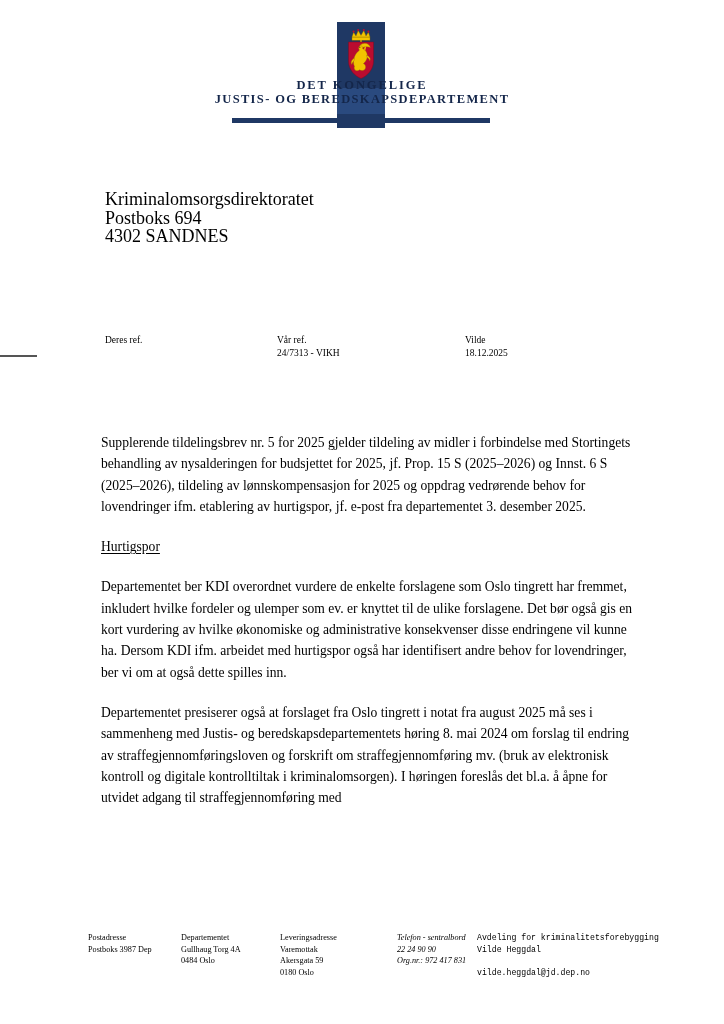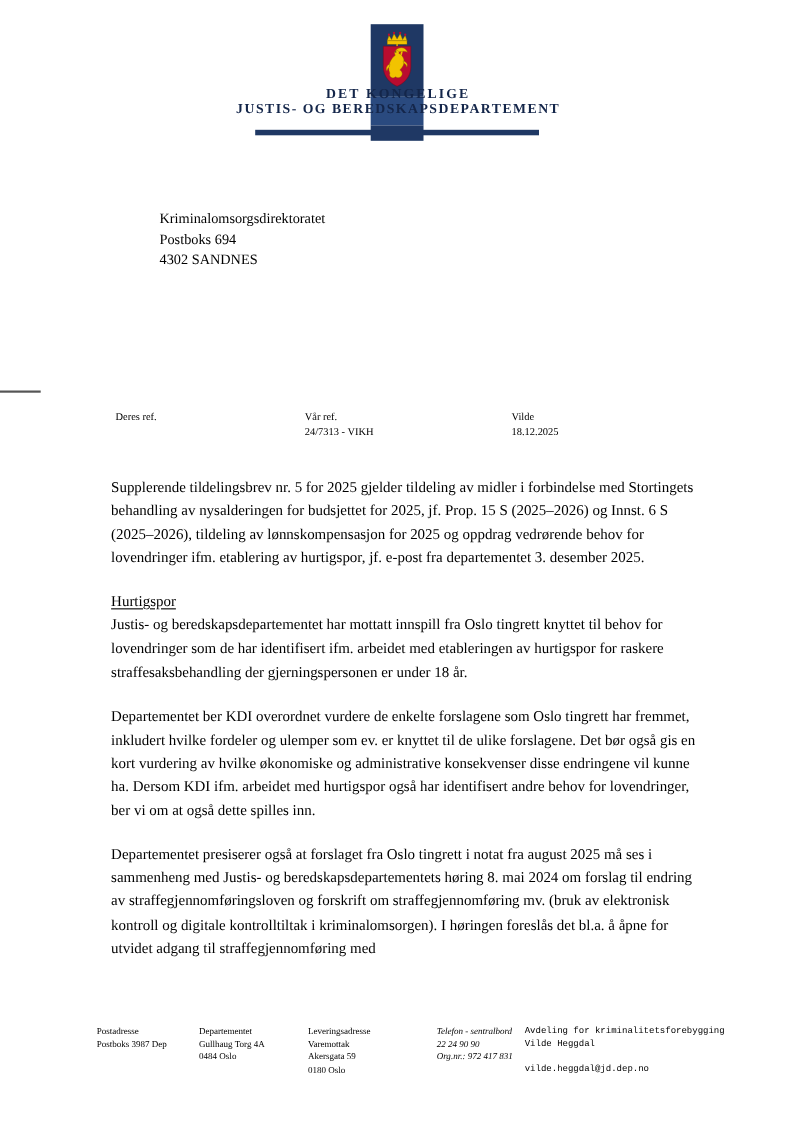--- a/index.html
+++ b/index.html
@@ -111,38 +111,36 @@
     width: 37px;
     height: 2px;
     background: #555555;
   }
 
   
   .recipient {
     position: absolute;
     left: 105px;
     top: 190px;
-    font-size: 13px;
+    font-size: 18px;
     line-height: 18.5px;
-    margin-left: 40px;
   }
 
   
   .refrow {
     position: absolute;
     left: 105px;
     top: 334px;
     width: 520px;
     font-size: 9.5px;
     line-height: 13px;
   }
   .refcol {
     position: absolute;
     top: 0;
-    margin-top: 40px;
   }
   .refcol.c1 { left: 0px; }
   .refcol.c2 { left: 172px; }
   .refcol.c3 { left: 360px; }
   .ref-label { white-space: nowrap; }
   .ref-value { white-space: nowrap; }
 
   
   .body-text {
     position: absolute;
@@ -265,21 +263,20 @@
     </div>
     <div class="refcol c3">
       <div class="ref-label">Vilde</div>
       <div class="ref-value">18.12.2025</div>
     </div>
   </div>
 
   <div class="body-text">
     <p class="para">Supplerende tildelingsbrev nr. 5 for 2025 gjelder tildeling av midler i forbindelse med Stortingets behandling av nysalderingen for budsjettet for 2025, jf. Prop. 15 S (2025–2026) og Innst. 6 S (2025–2026), tildeling av lønnskompensasjon for 2025 og oppdrag vedrørende behov for lovendringer ifm. etablering av hurtigspor, jf. e-post fra departementet 3. desember 2025.</p>
     <p class="subhead para spaced">Hurtigspor</p>
-    <p class="para">Justis- og beredskapsdepartementet har mottatt innspill fra Oslo tingrett knyttet til behov for lovendringer som de har identifisert ifm. arbeidet med etableringen av hurtigspor for raskere straffesaksbehandling der gjerningspersonen er under 18 år.</p>
     <p class="para spaced">Departementet ber KDI overordnet vurdere de enkelte forslagene som Oslo tingrett har fremmet, inkludert hvilke fordeler og ulemper som ev. er knyttet til de ulike forslagene. Det bør også gis en kort vurdering av hvilke økonomiske og administrative konsekvenser disse endringene vil kunne ha. Dersom KDI ifm. arbeidet med hurtigspor også har identifisert andre behov for lovendringer, ber vi om at også dette spilles inn.</p>
     <p class="para spaced">Departementet presiserer også at forslaget fra Oslo tingrett i notat fra august 2025 må ses i sammenheng med Justis- og beredskapsdepartementets høring 8. mai 2024 om forslag til endring av straffegjennomføringsloven og forskrift om straffegjennomføring mv. (bruk av elektronisk kontroll og digitale kontrolltiltak i kriminalomsorgen). I høringen foreslås det bl.a. å åpne for utvidet adgang til straffegjennomføring med</p>
   </div>
 
   <div class="footer">
     <div class="fcol f1">
       <div class="fline">Postadresse</div>
       <div class="fline">Postboks 3987 Dep</div>
     </div>
     <div class="fcol f2">

